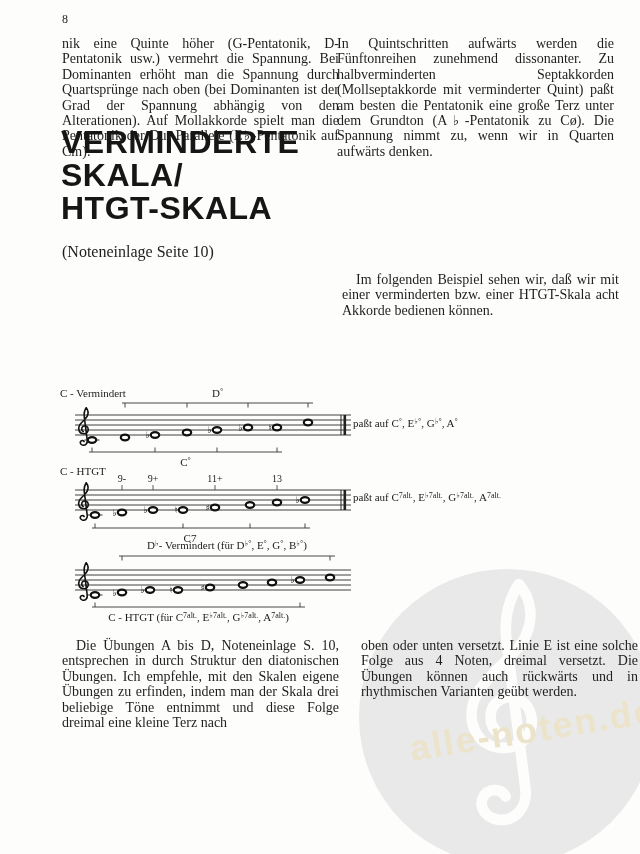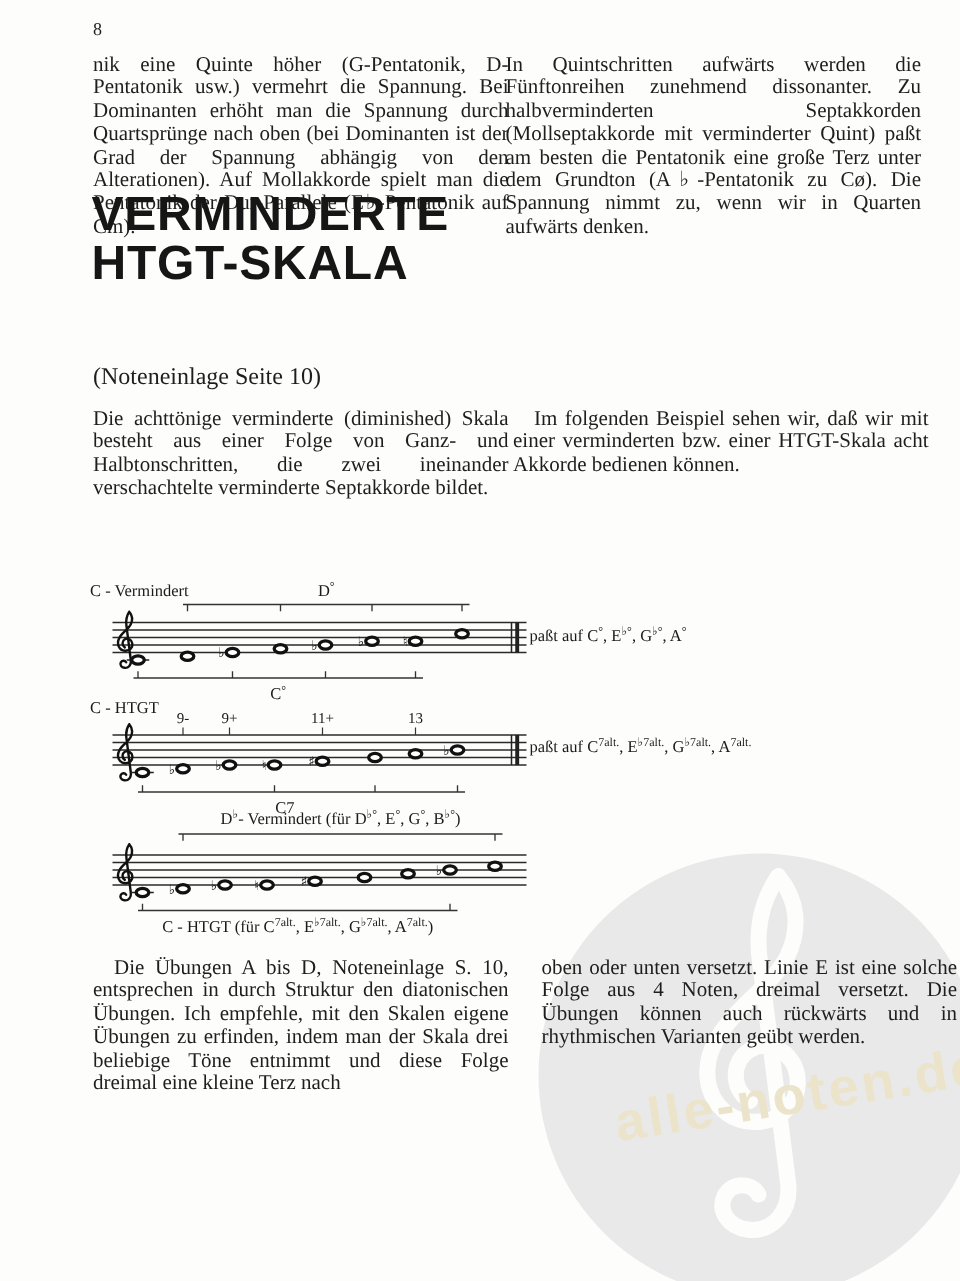--- a/index.html
+++ b/index.html
@@ -53,26 +53,26 @@
 
     <div class="col lt">
       <p>nik eine Quinte höher (G-Pentatonik, D-Pentatonik usw.) vermehrt die Spannung. Bei Dominanten erhöht man die Spannung durch Quartsprünge nach oben (bei Dominanten ist der Grad der Spannung abhängig von den Alterationen). Auf Mollakkorde spielt man die Pentatonik der Dur-Parallele (E♭-Pentatonik auf Cm).</p>
     </div>
     <div class="col rt">
       <p>In Quintschritten aufwärts werden die Fünftonreihen zunehmend dissonanter. Zu halbverminderten Septakkorden (Mollseptakkorde mit verminderter Quint) paßt am besten die Pentatonik eine große Terz unter dem Grundton (A♭-Pentatonik zu Cø). Die Spannung nimmt zu, wenn wir in Quarten aufwärts denken.</p>
     </div>
 
     <div class="heading">
       <div>VERMINDERTE</div>
+      <div>SKALA/</div>
       <div>HTGT-SKALA</div>
     </div>
     <div class="subtitle">(Noteneinlage Seite 10)</div>
 
     <div class="col lm">
-      <p>Die achttönige verminderte (diminished) Skala besteht aus einer Folge von Ganz- und Halbtonschritten, die zwei ineinander verschachtelte verminderte Septakkorde bildet.</p>
     </div>
     <div class="col rm">
       <p class="indent">Im folgenden Beispiel sehen wir, daß wir mit einer verminderten bzw. einer HTGT-Skala acht Akkorde bedienen können.</p>
     </div>
 
     <div class="notation" id="notation">
         <svg width="600" height="250" viewBox="0 0 600 250">
           <g>
             <line x1="35" y1="30" x2="311" y2="30" stroke="#2a2a2a" stroke-width="0.9"></line>
             <line x1="35" y1="35" x2="311" y2="35" stroke="#2a2a2a" stroke-width="0.9"></line>

